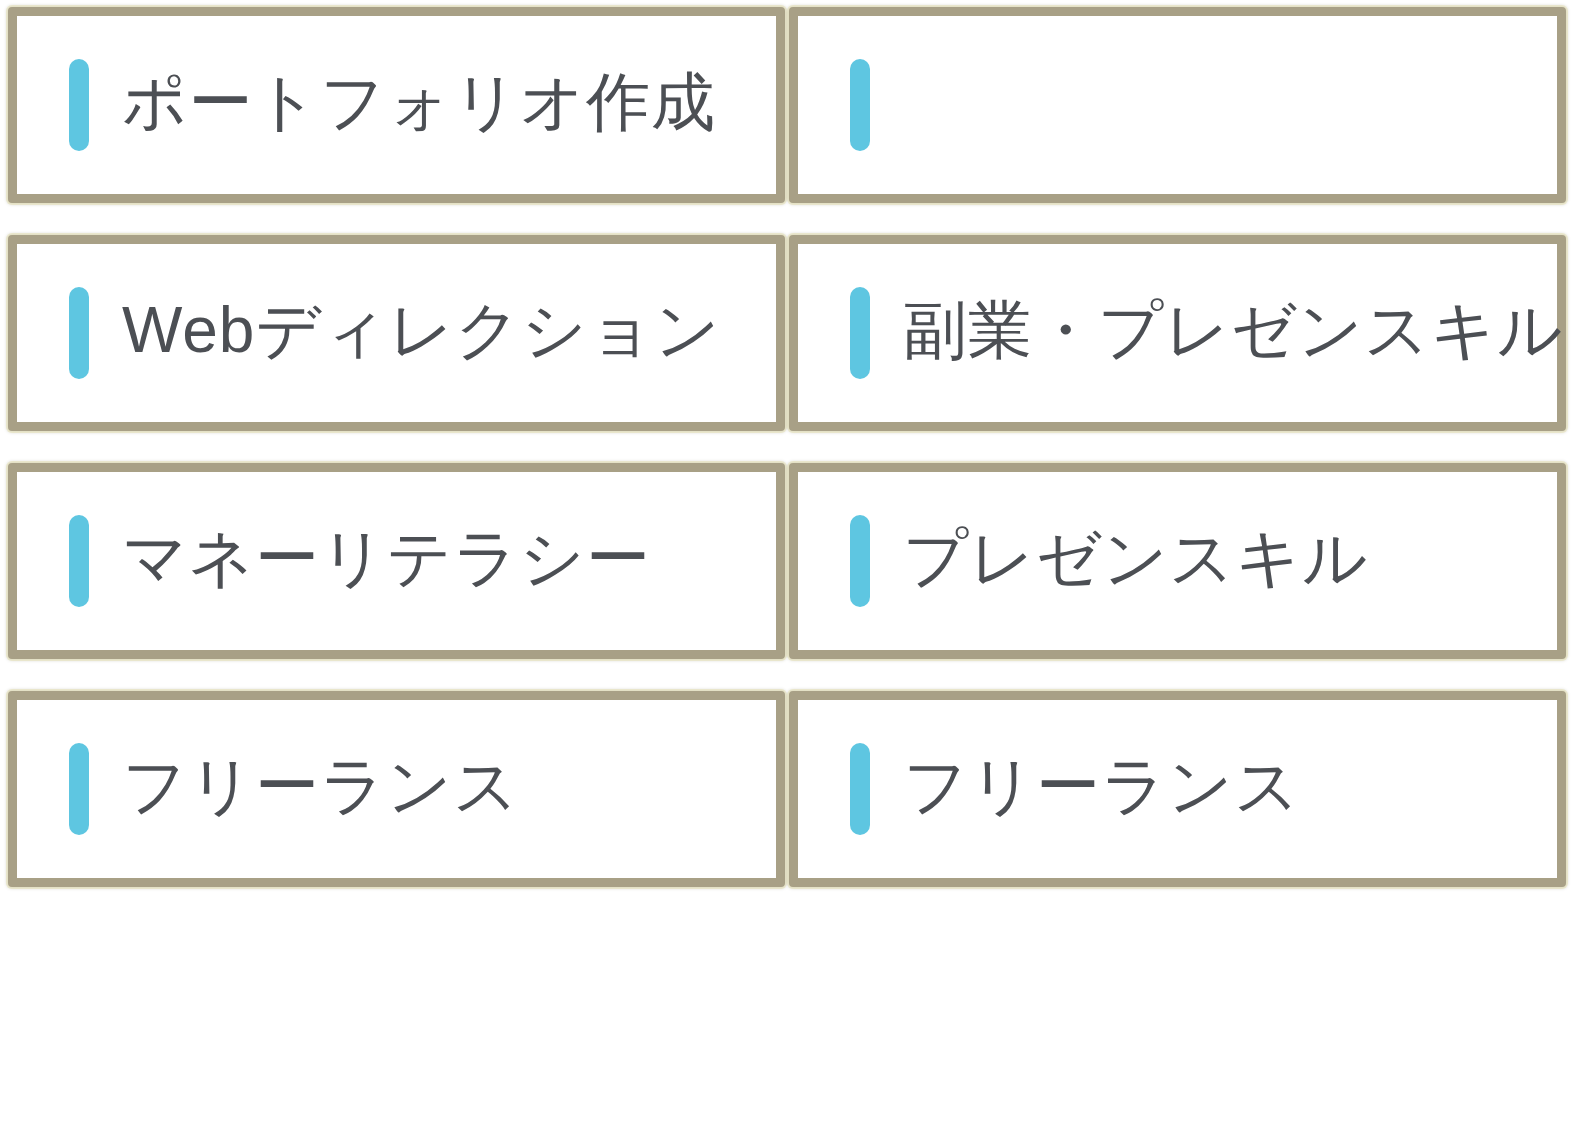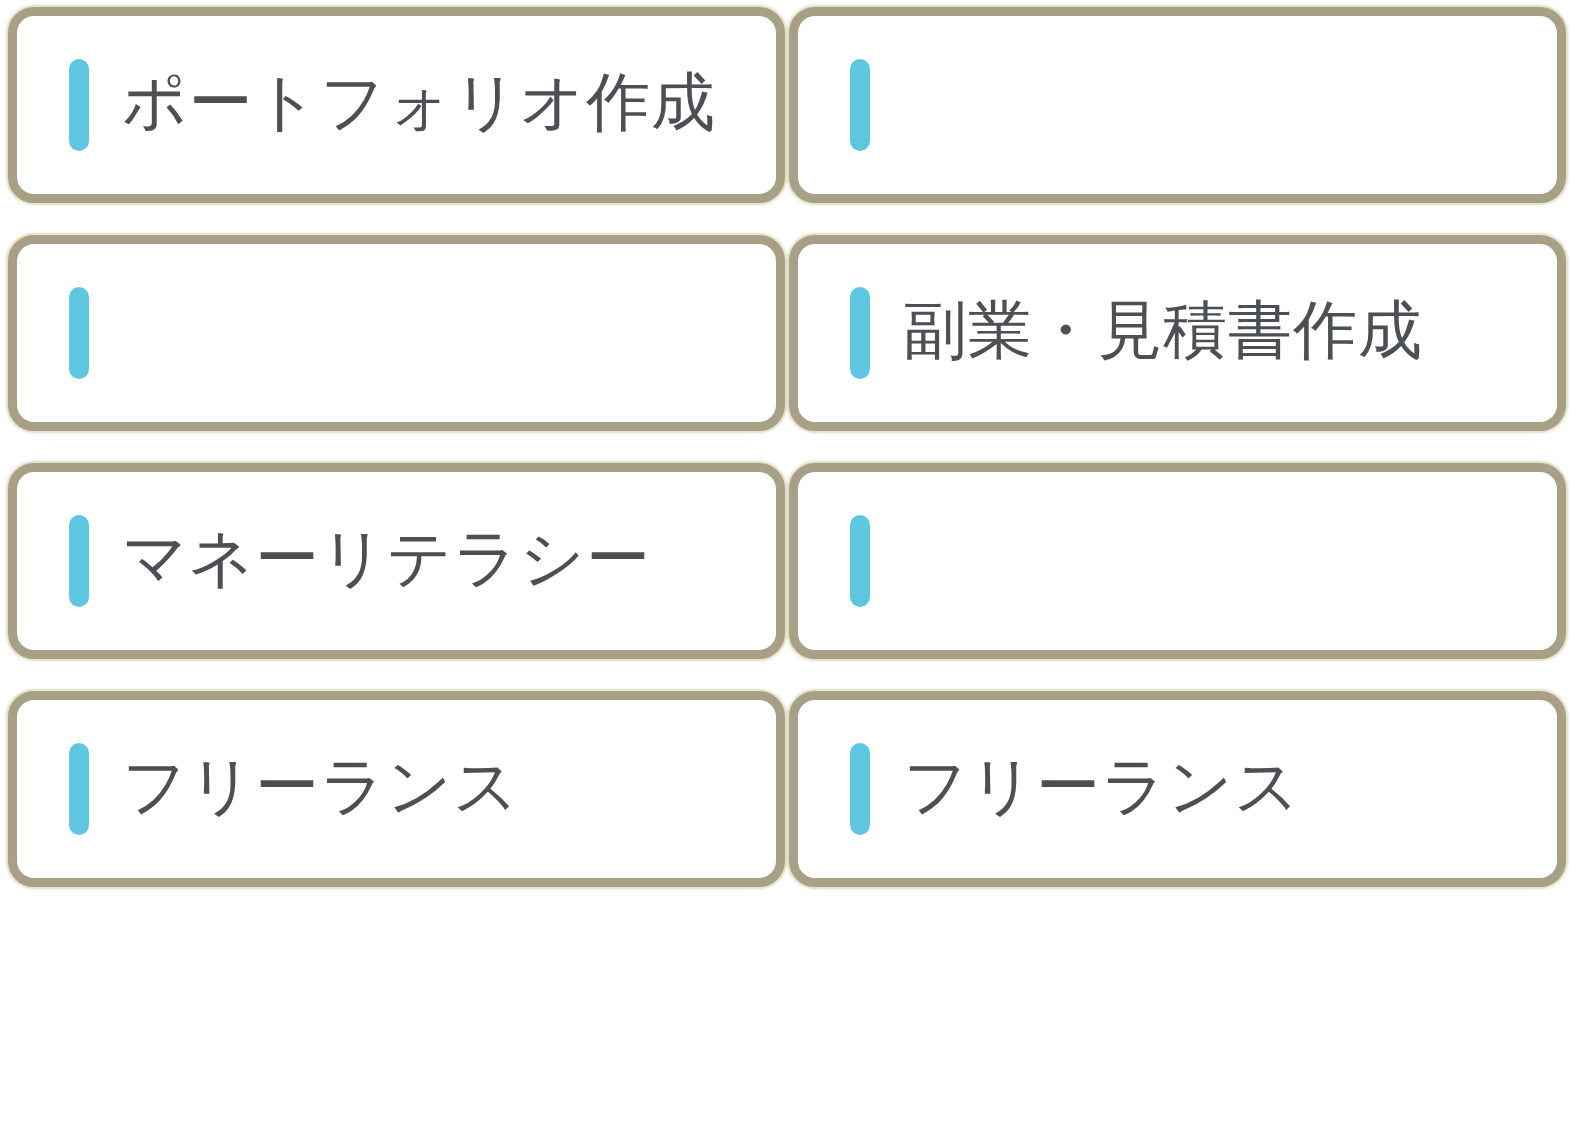--- a/index.html
+++ b/index.html
@@ -16,21 +16,21 @@
     grid-template-columns: 777px 777px;
     grid-auto-rows: 196px;
     column-gap: 4px;
     row-gap: 32px;
     background: var(--page-background, #ffffff);
   }
   .card {
     box-sizing: border-box;
     background: var(--card-background, #ffffff);
     border: 9px solid var(--card-border-color, #a8a086);
-    border-radius: 26px;
+    border-radius: 4px;
     display: flex;
     align-items: center;
     padding-left: 52px;
     
     box-shadow: 0 0 0 2px rgba(225, 216, 130, 0.28), 0 0 3px 2px rgba(90, 86, 60, 0.18);
   }
   .accent-bar {
     flex: none;
     width: 20px;
     height: 92px;
@@ -58,35 +58,37 @@
     <span class="accent-bar"></span>
     <span class="topic-label">ポートフォリオ作成</span>
   </div>
 
   <div class="card">
     <span class="accent-bar"></span>
   </div>
 
   <div class="card">
     <span class="accent-bar"></span>
+    <span class="topic-label">Webディレクション</span>
   </div>
 
 
   <div class="card">
     <span class="accent-bar"></span>
-    <span class="topic-label">副業・見積書作成</span>
+    <span class="topic-label">副業・プレゼンスキル</span>
   </div>
 
   <div class="card">
     <span class="accent-bar"></span>
     <span class="topic-label">マネーリテラシー</span>
   </div>
 
   <div class="card">
     <span class="accent-bar"></span>
+    <span class="topic-label">プレゼンスキル</span>
   </div>
 
   <div class="card">
     <span class="accent-bar"></span>
     <span class="topic-label">フリーランス</span>
   </div>
 
   <div class="card">
     <span class="accent-bar"></span>
     <span class="topic-label">フリーランス</span>

